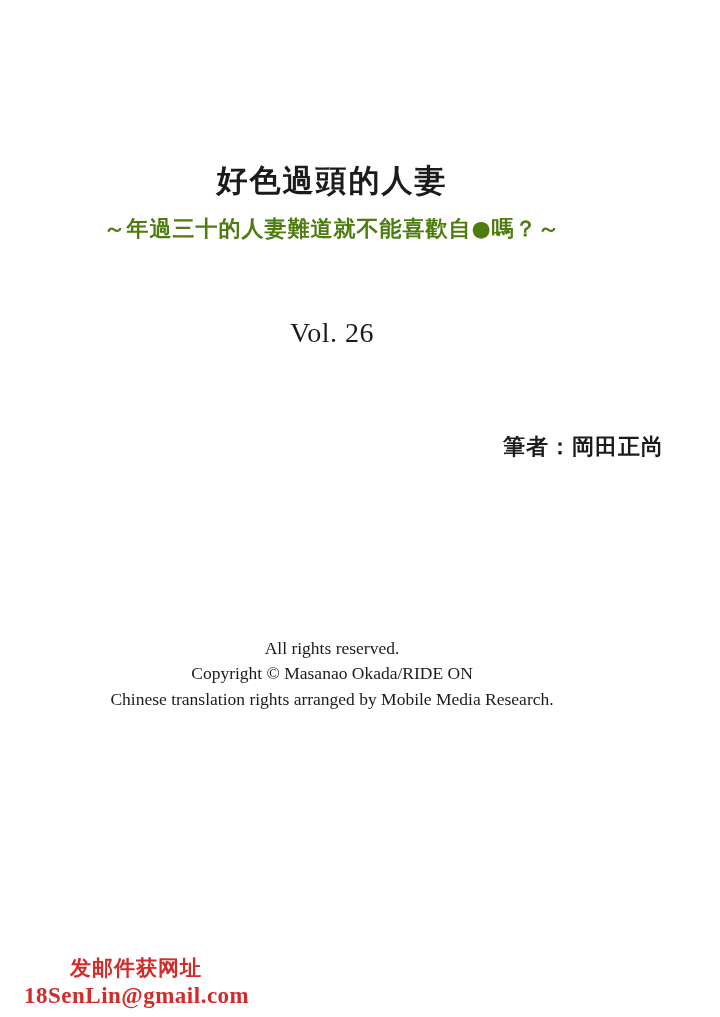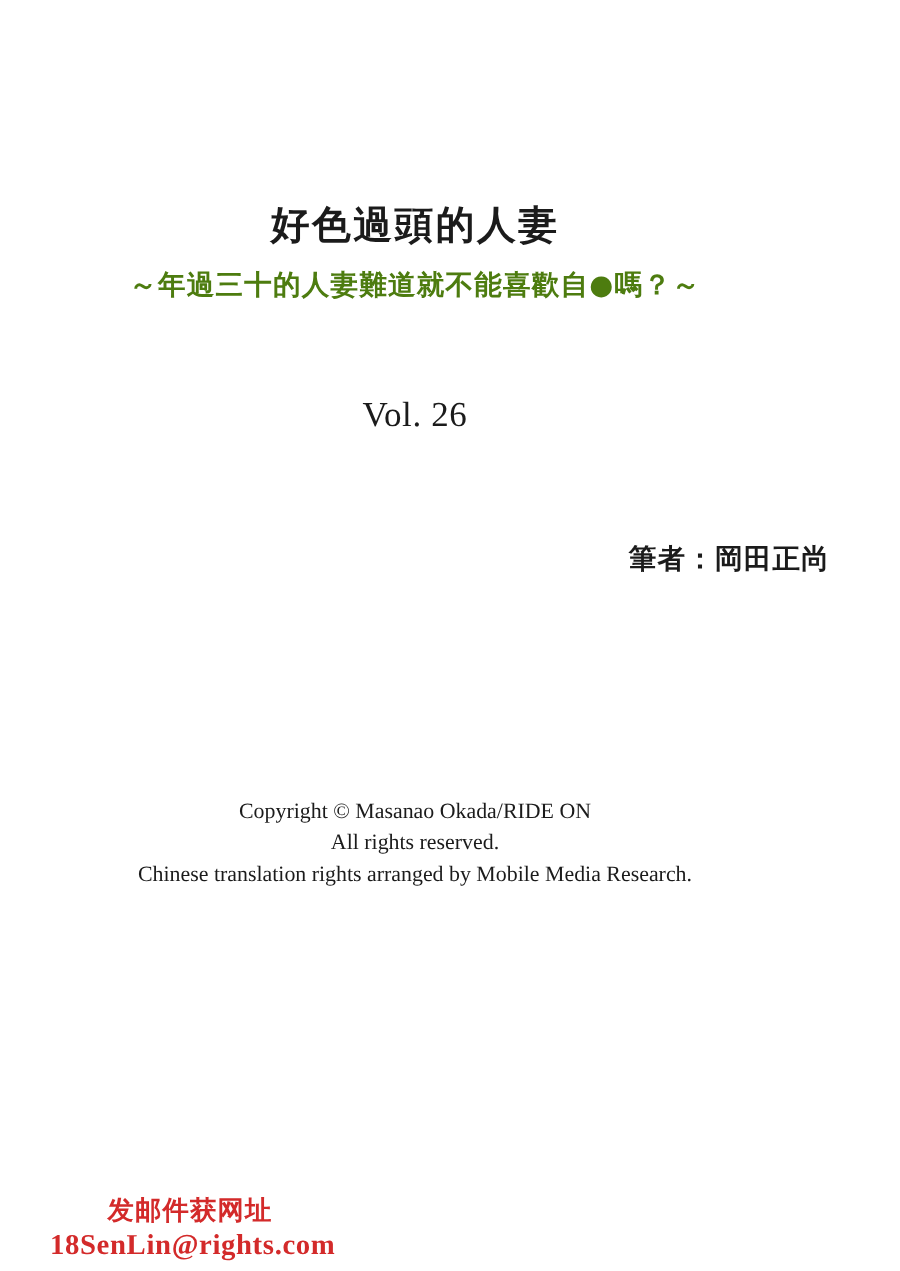--- a/index.html
+++ b/index.html
@@ -78,21 +78,21 @@
     font-size: 17.5px;
     color: #1b1b1b;
     line-height: 1.45;
   }
   .copyright div {
     margin: 0;
     padding: 0;
   }
   .watermark {
     position: absolute;
-    left: 40px;
+    left: 24px;
     bottom: 8px;
     text-align: left;
     color: #d32a2a;
     font-family: "DejaVu Sans", sans-serif;
     font-weight: bold;
     line-height: 1.15;
   }
   .watermark .wm-line1 {
     font-size: 21px;
     letter-spacing: 1px;
@@ -113,23 +113,23 @@
   <div class="title-block">
     <h1 class="main-title">好色過頭的人妻</h1>
     <div class="subtitle">～年過三十的人妻難道就不能喜歡自●嗎？～</div>
   </div>
 
   <div class="volume">Vol. 26</div>
 
   <div class="author">筆者：岡田正尚</div>
 
   <div class="copyright">
+    <div>All rights reserved.</div>
     <div>Copyright © Masanao Okada/RIDE ON</div>
-    <div>All rights reserved.</div>
     <div>Chinese translation rights arranged by Mobile Media Research.</div>
   </div>
 
   <div class="watermark">
     <div class="wm-line1">发邮件获网址</div>
-    <div class="wm-line2">18SenLin@rights.com</div>
+    <div class="wm-line2">18SenLin@gmail.com</div>
   </div>
 
 </div>
 
 </body></html>

